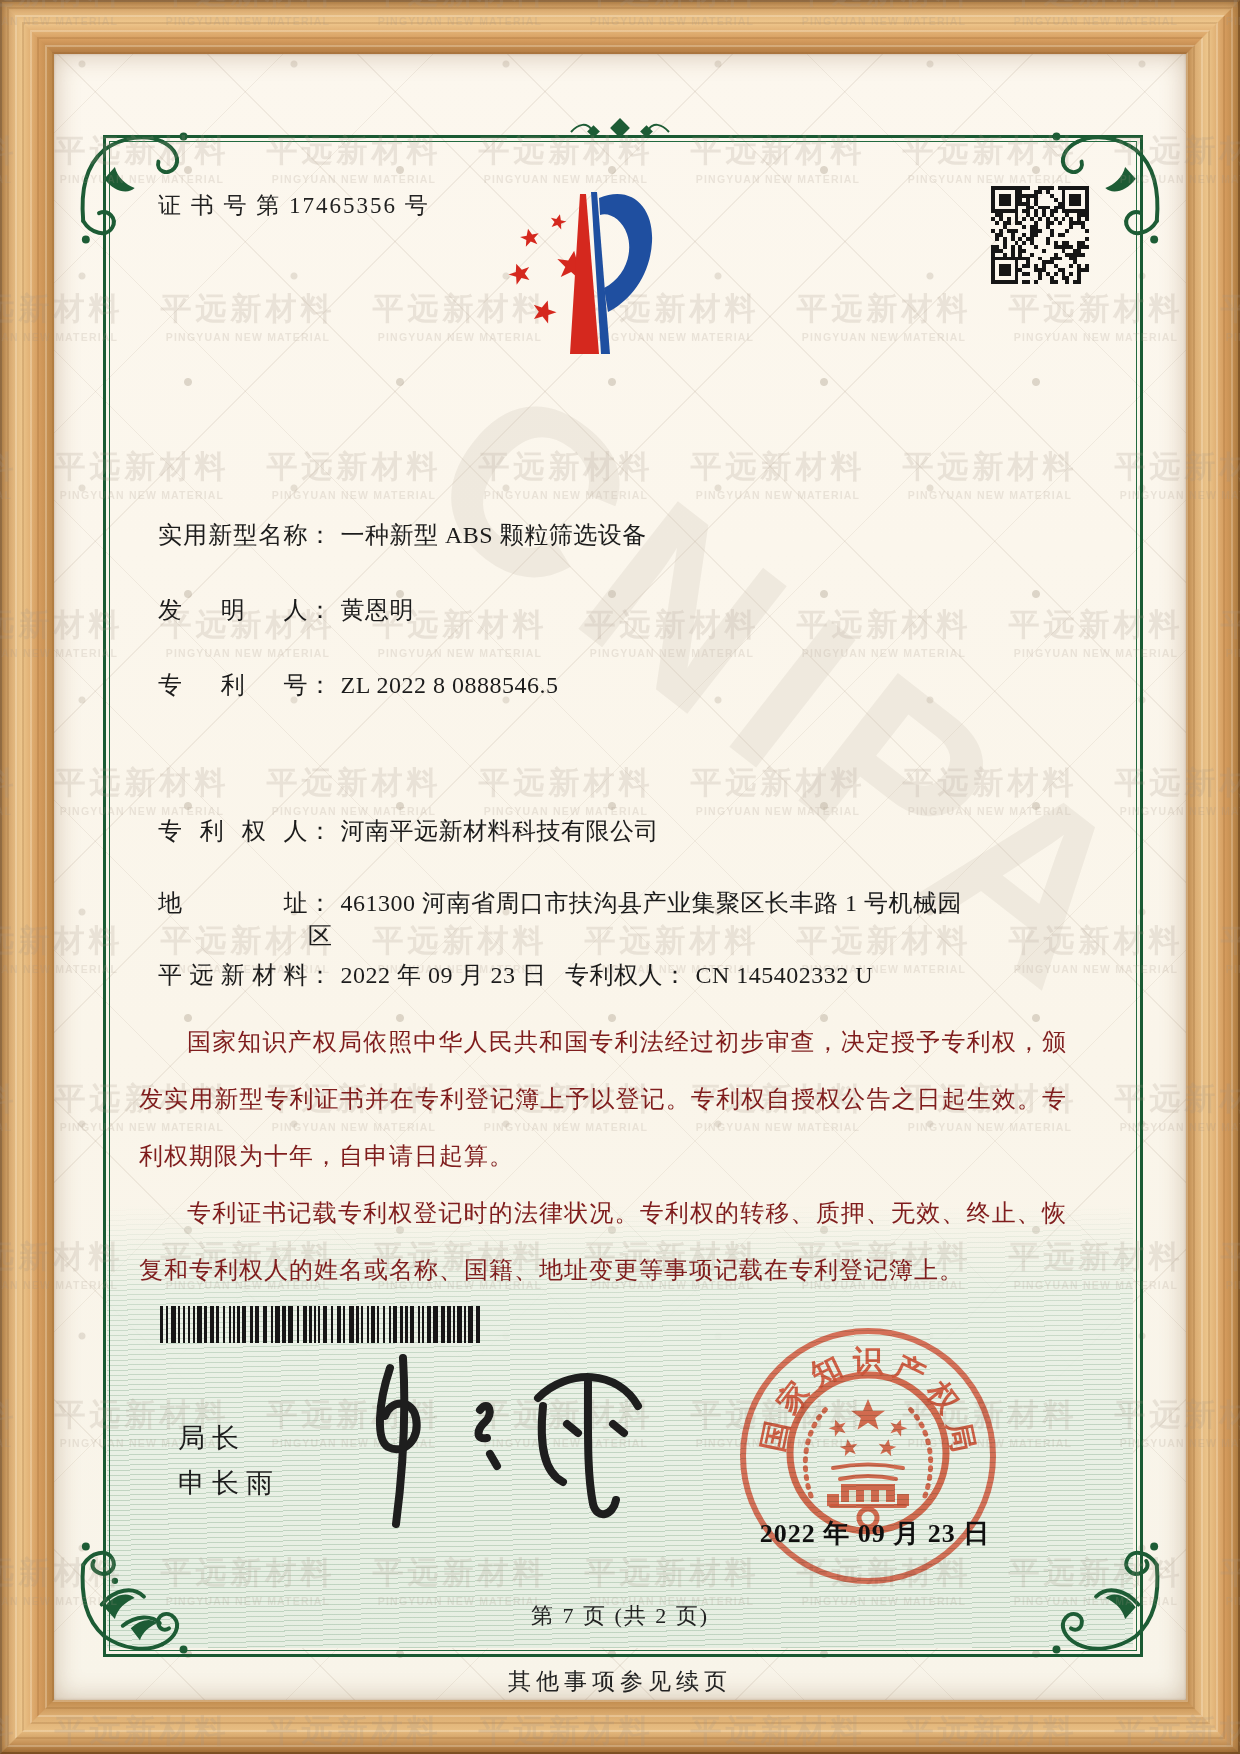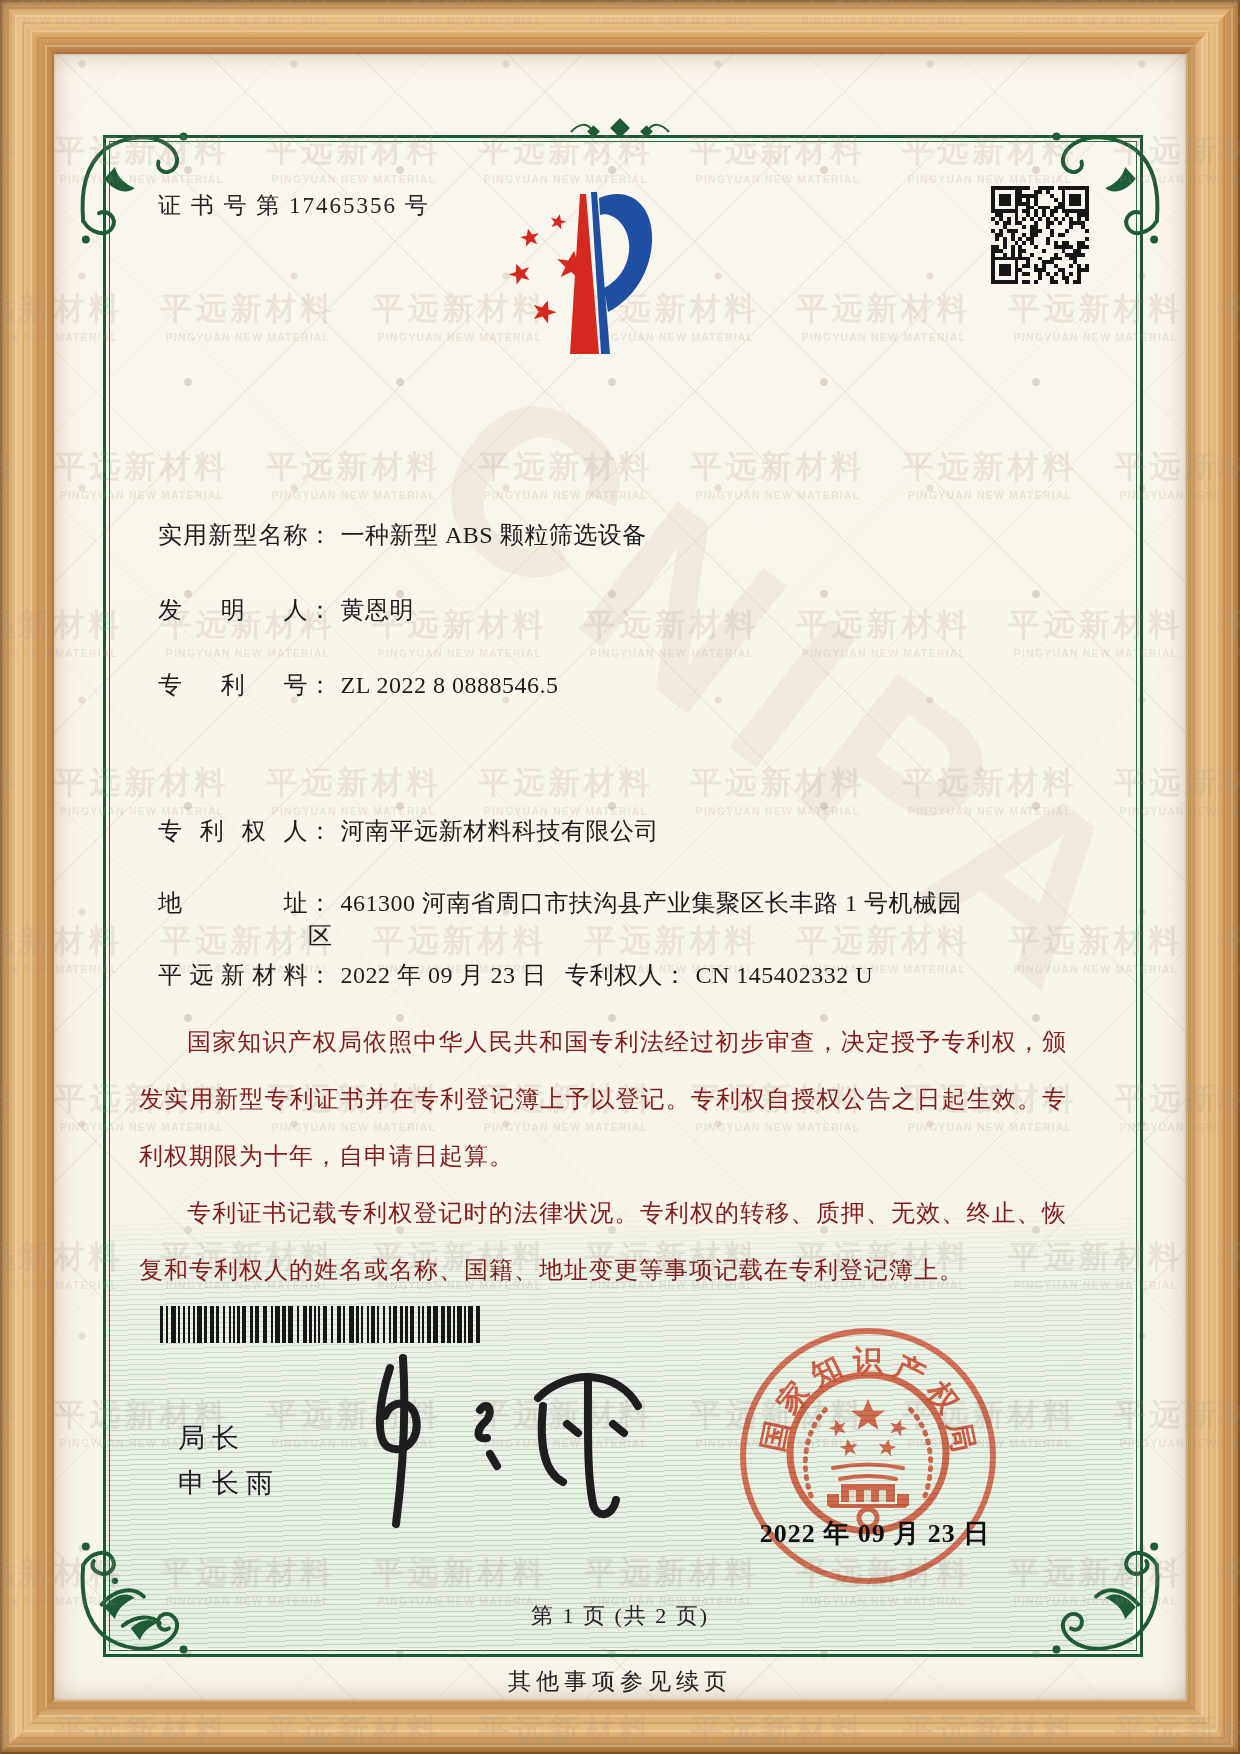--- a/index.html
+++ b/index.html
@@ -1312,16 +1312,16 @@
   <span class="seal-char" style="transform: rotate(-78deg) translateY(-98px);">国</span>
       <span class="seal-char" style="transform: rotate(-52deg) translateY(-98px);">家</span>
       <span class="seal-char" style="transform: rotate(-26deg) translateY(-98px);">知</span>
       <span class="seal-char" style="transform: rotate(0deg) translateY(-98px);">识</span>
       <span class="seal-char" style="transform: rotate(26deg) translateY(-98px);">产</span>
       <span class="seal-char" style="transform: rotate(52deg) translateY(-98px);">权</span>
       <span class="seal-char" style="transform: rotate(78deg) translateY(-98px);">局</span>
     </div>
   <div class="abs seal-date">2022 年 09 月 23 日</div>
 
-  <div class="abs page-line">第 1 页 (共 2 页)</div>
+  <div class="abs page-line">第 7 页 (共 2 页)</div>
   <div class="abs footer-note">其他事项参见续页</div>
 
 </div>
 
 </body></html>

